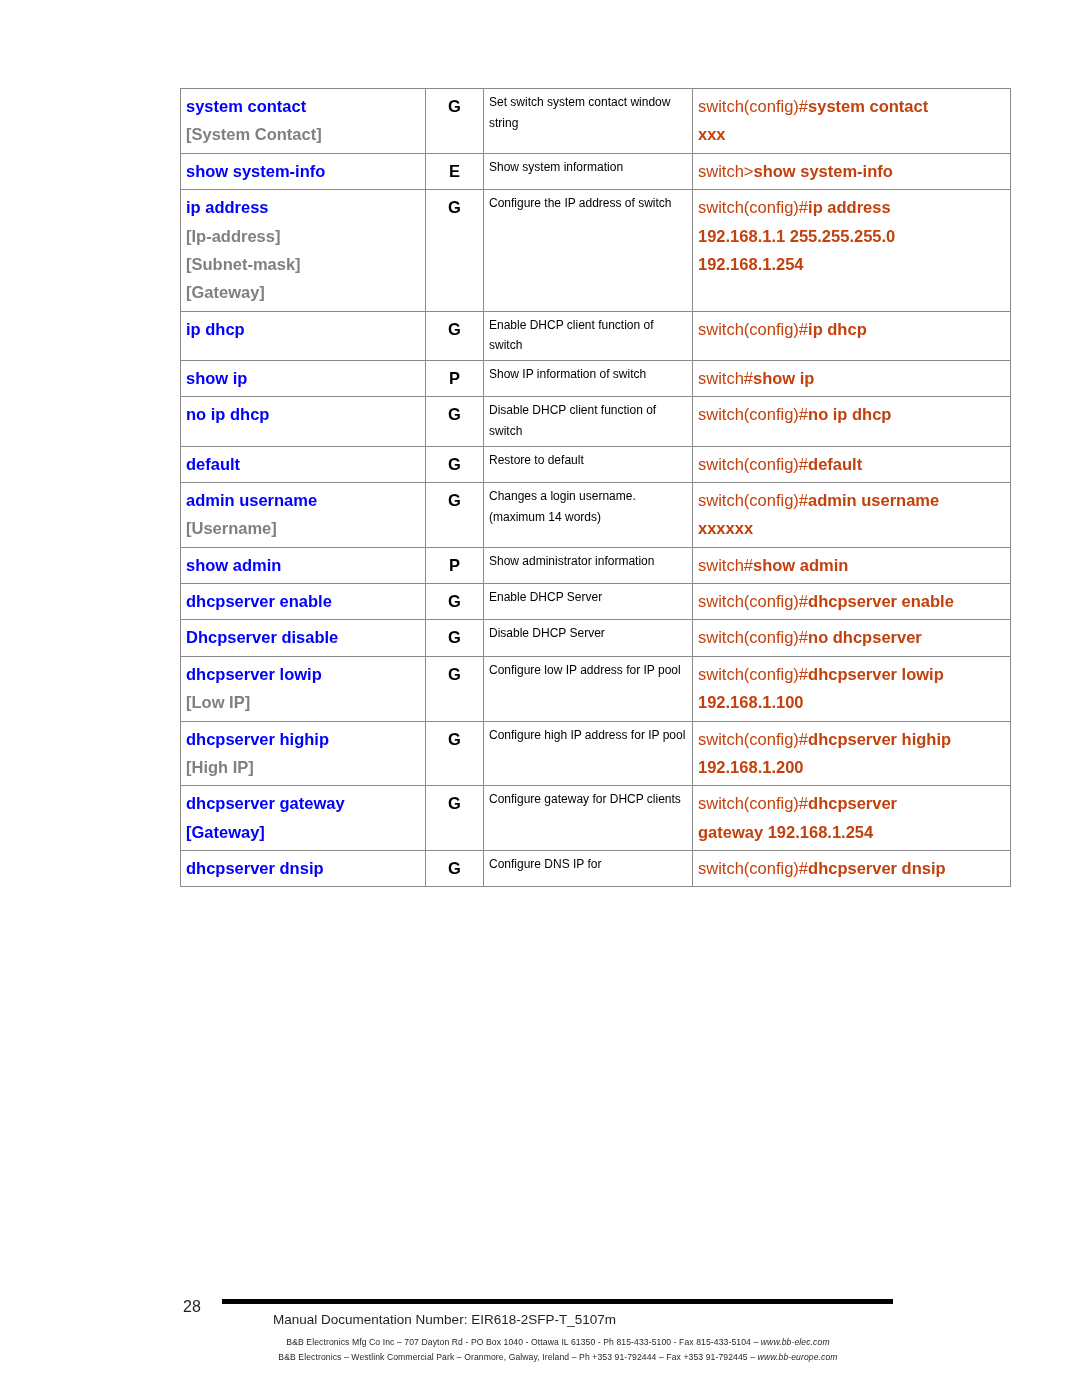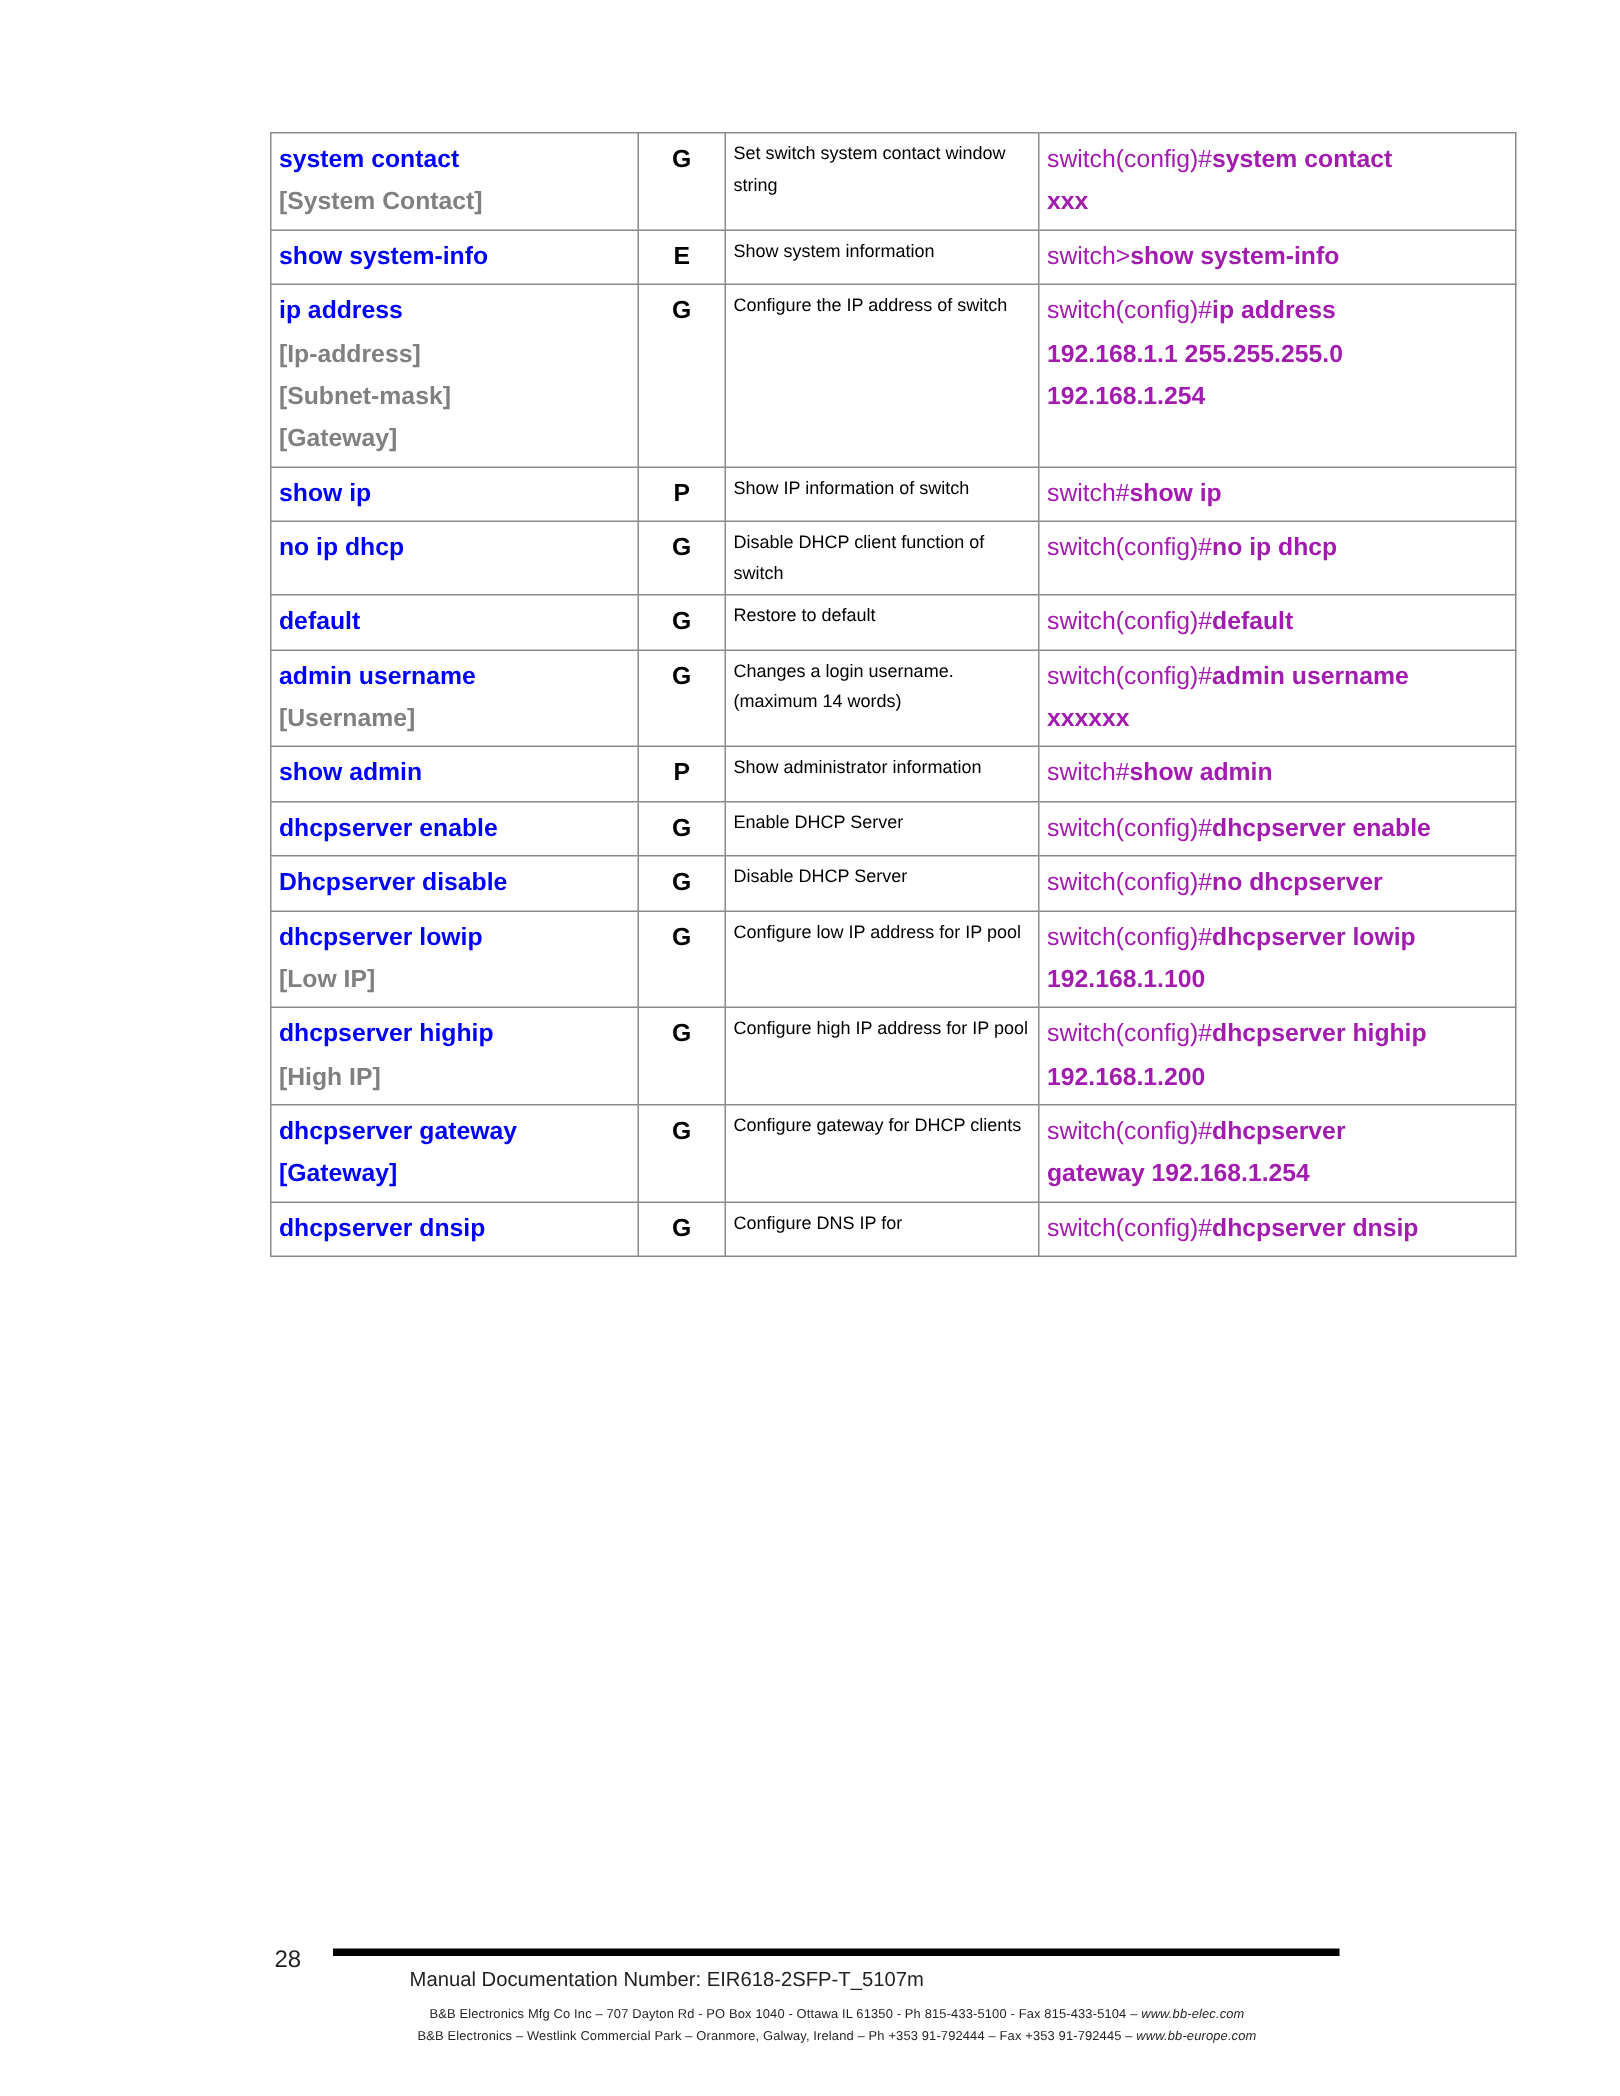--- a/index.html
+++ b/index.html
@@ -42,21 +42,21 @@
     display: block;
     color: #808080;
     font-weight: bold;
   }
   .cell-cmd .param.blue {
     color: #0000ff;
   }
   .cell-mode  { font-size: 16.5px; font-weight: bold; text-align: center; color: #000; }
   .cell-desc  { font-size: 12px; color: #000; }
   .cell-desc.small { font-size: 12.5px; line-height: 1.25; padding-top: 5px; }
-  .cell-ex    { font-size: 16.5px; color: #a21caf; }
+  .cell-ex    { font-size: 16.5px; color: #c2410c; }
   .cell-ex .prompt { font-weight: normal; }
   .cell-ex .strong { font-weight: bold; }
   .cell-ex .line2 { display: block; font-weight: bold; }
 
   .nowrap-line { white-space: nowrap; }
 
   
   #footer {
     position: absolute;
     left: 0;
@@ -121,20 +121,26 @@
         <td class="cell-cmd"><span>show system-info</span></td>
         <td class="cell-mode">E</td>
         <td class="cell-desc">Show system information</td>
         <td class="cell-ex"><span class="nowrap-line"><span class="prompt">switch&gt;</span><span class="strong">show system-info</span></span></td>
       </tr>
       <tr>
         <td class="cell-cmd"><span>ip address</span><span class="param">[Ip-address]</span><span class="param">[Subnet-mask]</span><span class="param">[Gateway]</span></td>
         <td class="cell-mode">G</td>
         <td class="cell-desc">Configure the IP address of switch</td>
         <td class="cell-ex"><span class="nowrap-line"><span class="prompt">switch(config)#</span><span class="strong">ip address</span></span><span class="line2">192.168.1.1 255.255.255.0</span><span class="line2">192.168.1.254</span></td>
+      </tr>
+      <tr>
+        <td class="cell-cmd"><span>ip dhcp</span></td>
+        <td class="cell-mode">G</td>
+        <td class="cell-desc">Enable DHCP client function of switch</td>
+        <td class="cell-ex"><span class="nowrap-line"><span class="prompt">switch(config)#</span><span class="strong">ip dhcp</span></span></td>
       </tr>
       <tr>
         <td class="cell-cmd"><span>show ip</span></td>
         <td class="cell-mode">P</td>
         <td class="cell-desc">Show IP information of switch</td>
         <td class="cell-ex"><span class="nowrap-line"><span class="prompt">switch#</span><span class="strong">show ip</span></span></td>
       </tr>
       <tr>
         <td class="cell-cmd"><span>no ip dhcp</span></td>
         <td class="cell-mode">G</td>

